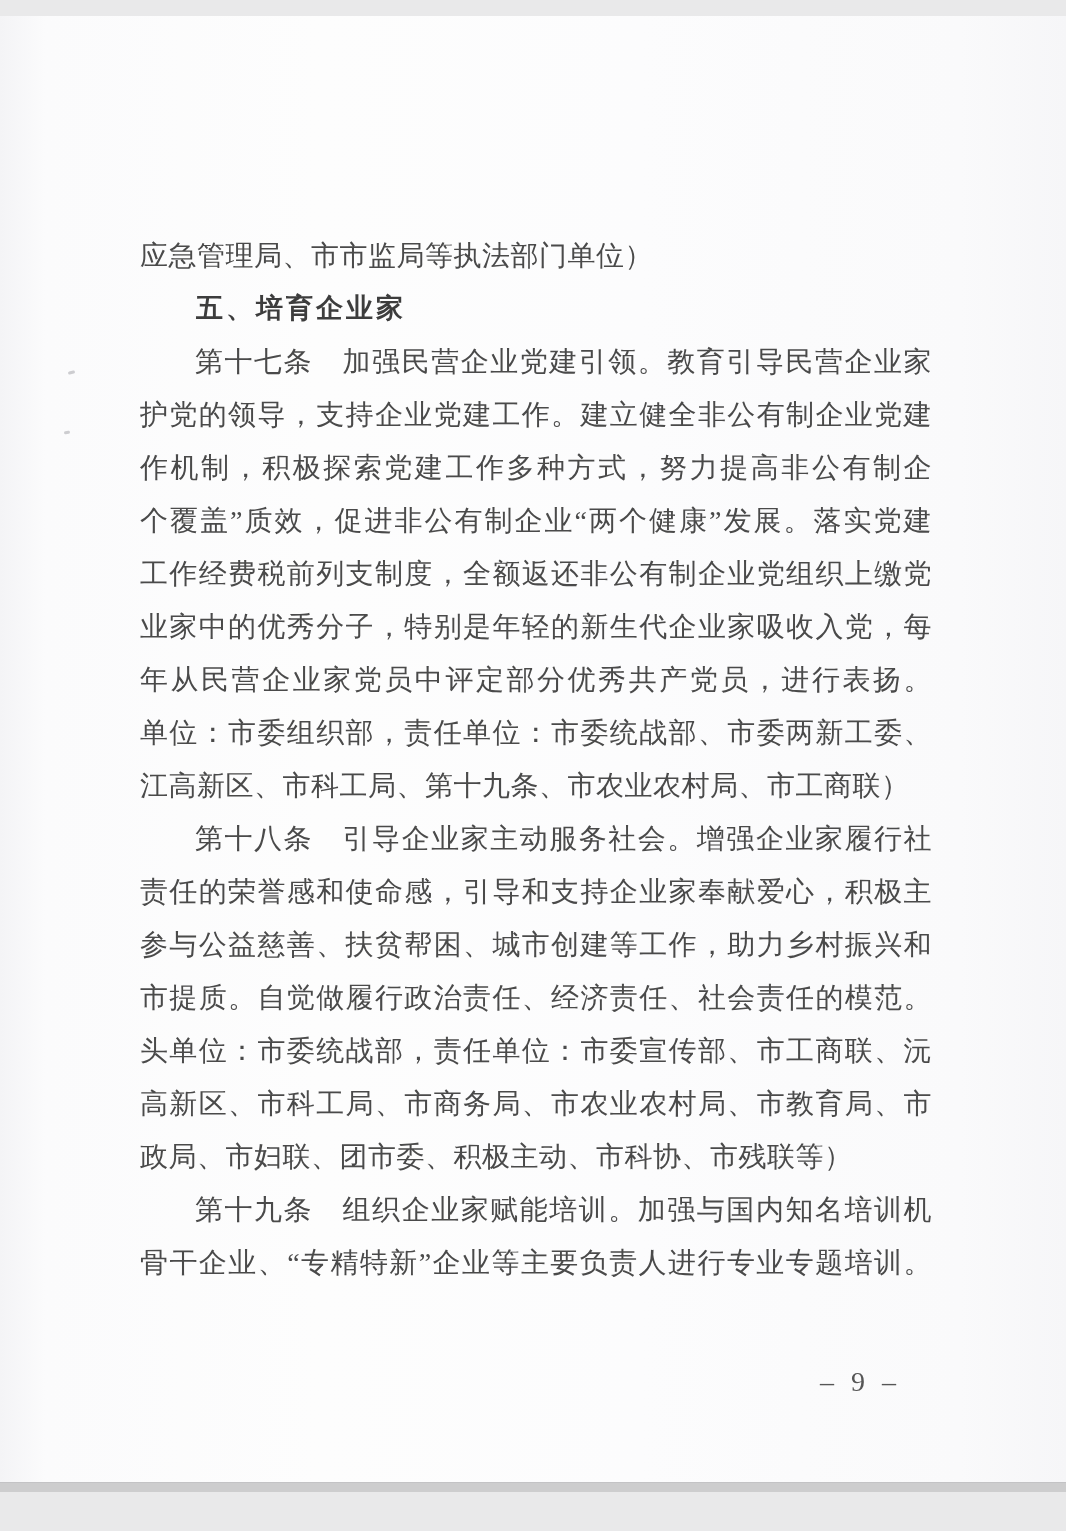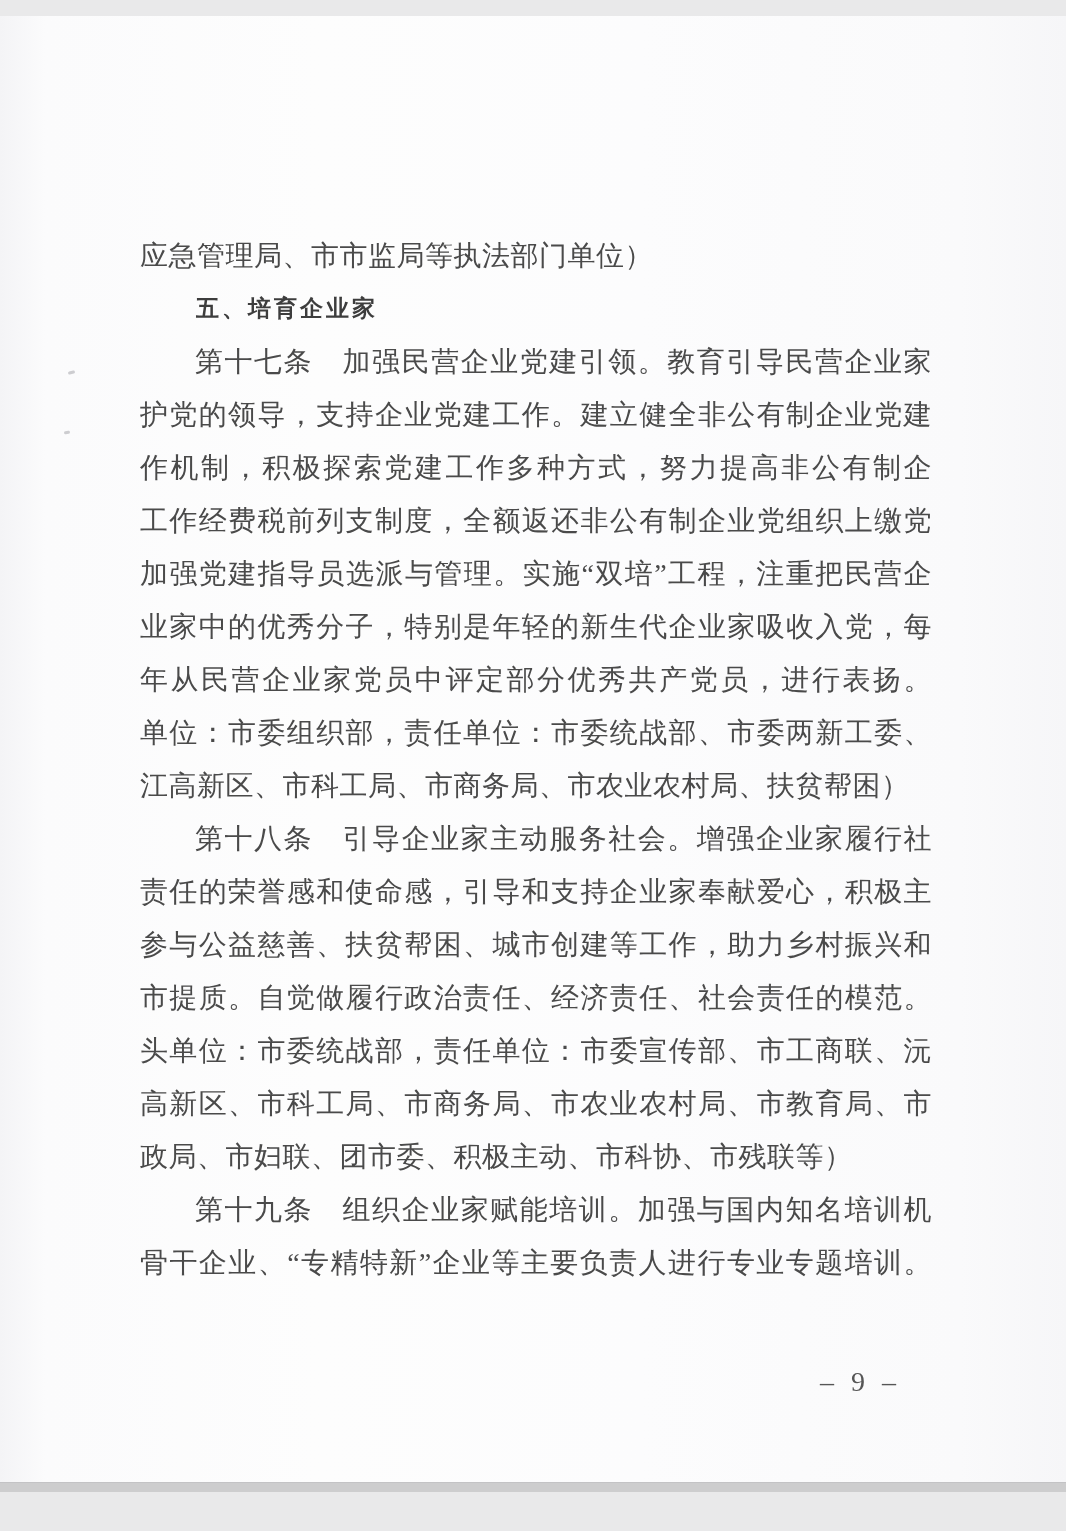--- a/index.html
+++ b/index.html
@@ -29,21 +29,21 @@
   .full {
     text-align: justify;
     text-align-last: justify;
     -moz-text-align-last: justify;
   }
   .short { white-space: nowrap; }
   .indent { text-indent: 55px; }
   .heading {
     font-family: "Liberation Sans", "DejaVu Sans", sans-serif;
     font-weight: 700;
-    font-size: 23px;
+    font-size: 27px;
     color: #3d3d3d;
     padding-left: 56px;
     letter-spacing: 3px;
     white-space: nowrap;
   }
   .page-number {
     position: absolute;
     left: 820px;
     top: 1350px;
     font-size: 28px;
@@ -74,26 +74,26 @@
 <div class="page">
   <div class="content">
 
     <div class="line short">应急管理局、市市监局等执法部门单位）</div>
 
     <div class="line heading">五、培育企业家</div>
 
     <div class="line full indent">第十七条　加强民营企业党建引领。教育引导民营企业家拥</div>
     <div class="line full">护党的领导，支持企业党建工作。建立健全非公有制企业党建工</div>
     <div class="line full">作机制，积极探索党建工作多种方式，努力提高非公有制企业“两</div>
+    <div class="line full">个覆盖”质效，促进非公有制企业“两个健康”发展。落实党建</div>
     <div class="line full">工作经费税前列支制度，全额返还非公有制企业党组织上缴党费，</div>
-    <div class="line full">加强党建指导员选派与管理。实施“双培”工程，注重把民营企</div>
     <div class="line full">业家中的优秀分子，特别是年轻的新生代企业家吸收入党，每两</div>
     <div class="line full">年从民营企业家党员中评定部分优秀共产党员，进行表扬。（牵头</div>
     <div class="line full">单位：市委组织部，责任单位：市委统战部、市委两新工委、沅</div>
-    <div class="line short">江高新区、市科工局、市商务局、市农业农村局、扶贫帮困）</div>
+    <div class="line short">江高新区、市科工局、第十九条、市农业农村局、市工商联）</div>
 
     <div class="line full indent">第十八条　引导企业家主动服务社会。增强企业家履行社会</div>
     <div class="line full">责任的荣誉感和使命感，引导和支持企业家奉献爱心，积极主动</div>
     <div class="line full">参与公益慈善、扶贫帮困、城市创建等工作，助力乡村振兴和城</div>
     <div class="line full">市提质。自觉做履行政治责任、经济责任、社会责任的模范。（牵</div>
     <div class="line full">头单位：市委统战部，责任单位：市委宣传部、市工商联、沅江</div>
     <div class="line full">高新区、市科工局、市商务局、市农业农村局、市教育局、市民</div>
     <div class="line short">政局、市妇联、团市委、积极主动、市科协、市残联等）</div>
 
     <div class="line full indent">第十九条　组织企业家赋能培训。加强与国内知名培训机构</div>

